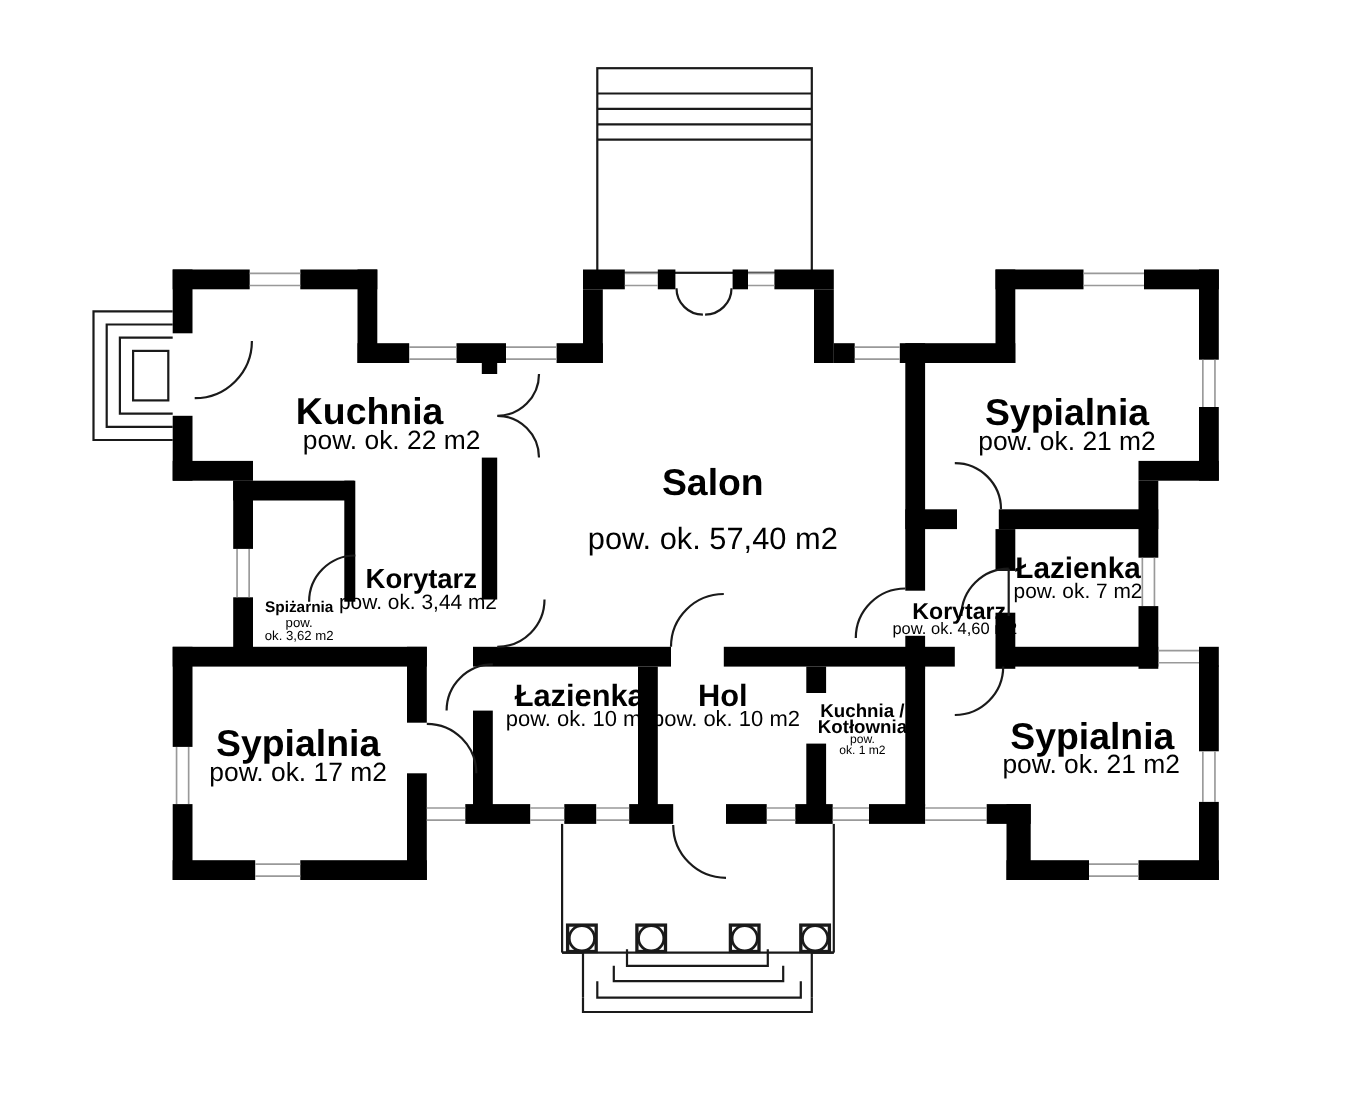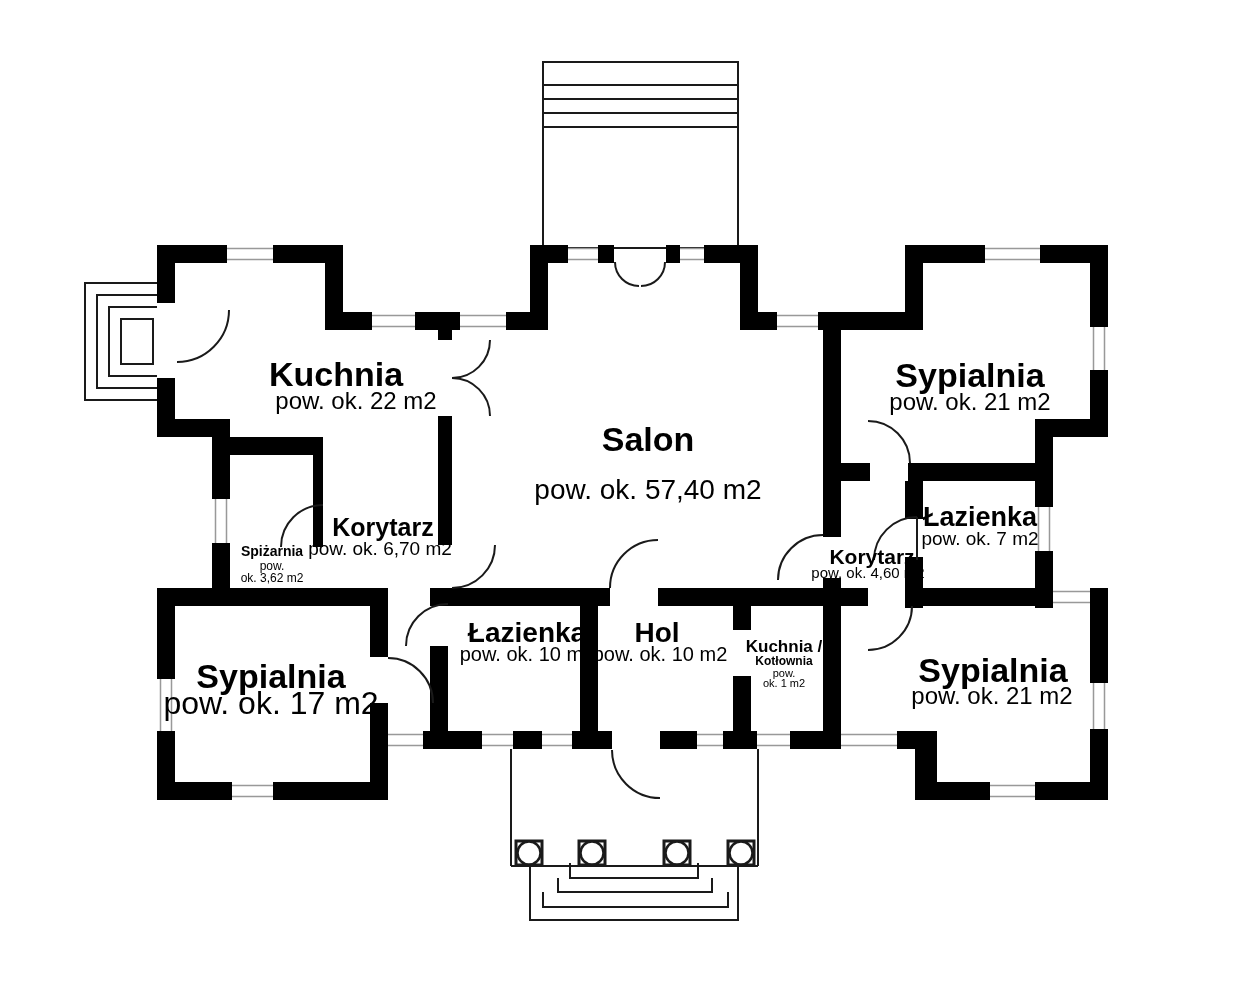--- a/index.html
+++ b/index.html
@@ -193,36 +193,36 @@
   <div class="lbl b" style="left:970px;top:375px;font-size:34px">Sypialnia</div>
   <div class="lbl" style="left:970px;top:402px;font-size:24px">pow. ok. 21 m2</div>
 
   <div class="lbl b" style="left:980px;top:517px;font-size:27px">Łazienka</div>
   <div class="lbl" style="left:980px;top:538px;font-size:19px">pow. ok. 7 m2</div>
 
   <div class="lbl b" style="left:872px;top:556px;font-size:21px">Korytarz</div>
   <div class="lbl" style="left:868px;top:572px;font-size:15px">pow. ok. 4,60 m2</div>
 
   <div class="lbl b" style="left:383px;top:527px;font-size:25px">Korytarz</div>
-  <div class="lbl" style="left:380px;top:548px;font-size:19px">pow. ok. 6,70 m2</div>
+  <div class="lbl" style="left:380px;top:548px;font-size:19px">pow. ok. 3,44 m2</div>
 
   <div class="lbl b" style="left:272px;top:551px;font-size:14px">Spiżarnia</div>
   <div class="lbl" style="left:272px;top:566px;font-size:12px">pow.</div>
   <div class="lbl" style="left:272px;top:578px;font-size:12px">ok. 3,62 m2</div>
 
   <div class="lbl b" style="left:271px;top:676px;font-size:34px">Sypialnia</div>
-  <div class="lbl" style="left:271px;top:703px;font-size:32px">pow. ok. 17 m2</div>
+  <div class="lbl" style="left:271px;top:703px;font-size:24px">pow. ok. 17 m2</div>
 
   <div class="lbl b" style="left:527px;top:633px;font-size:28px">Łazienka</div>
   <div class="lbl" style="left:527px;top:654px;font-size:20px">pow. ok. 10 m2</div>
 
   <div class="lbl b" style="left:657px;top:633px;font-size:28px">Hol</div>
   <div class="lbl" style="left:660px;top:654px;font-size:20px">pow. ok. 10 m2</div>
 
   <div class="lbl b" style="left:784px;top:646px;font-size:17px">Kuchnia /</div>
-  <div class="lbl b" style="left:784px;top:661px;font-size:12px">Kotłownia</div>
+  <div class="lbl b" style="left:784px;top:661px;font-size:17px">Kotłownia</div>
   <div class="lbl" style="left:784px;top:673px;font-size:11px">pow.</div>
   <div class="lbl" style="left:784px;top:683px;font-size:11px">ok. 1 m2</div>
 
   <div class="lbl b" style="left:993px;top:670px;font-size:34px">Sypialnia</div>
   <div class="lbl" style="left:992px;top:696px;font-size:24px">pow. ok. 21 m2</div>
 
 </div>
 
 </body></html>

